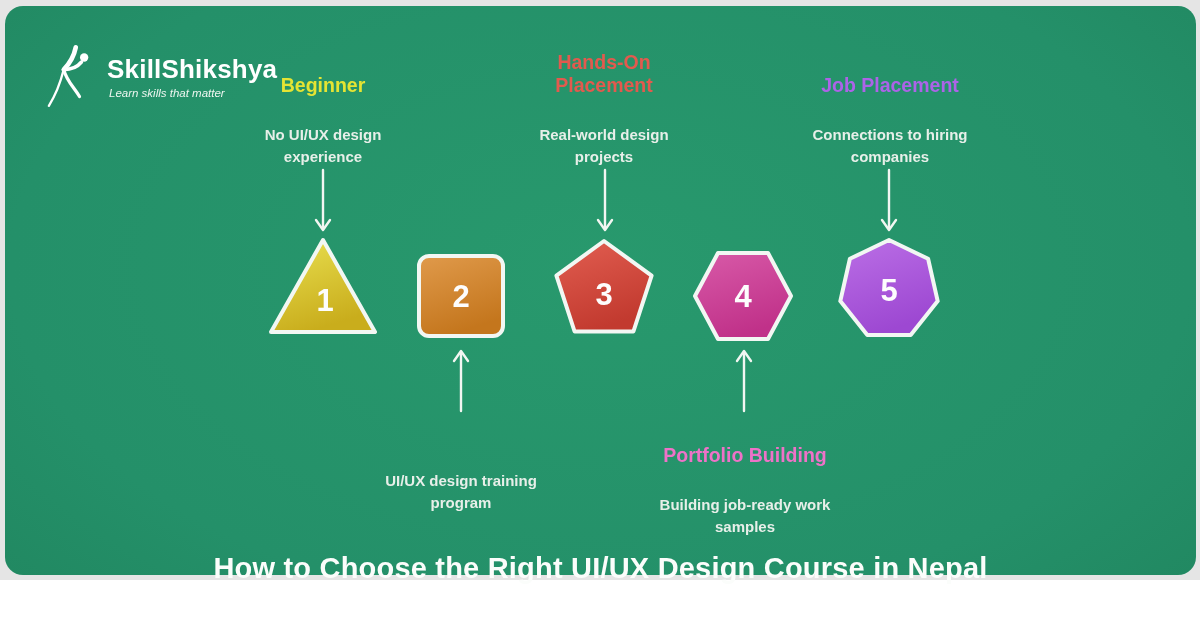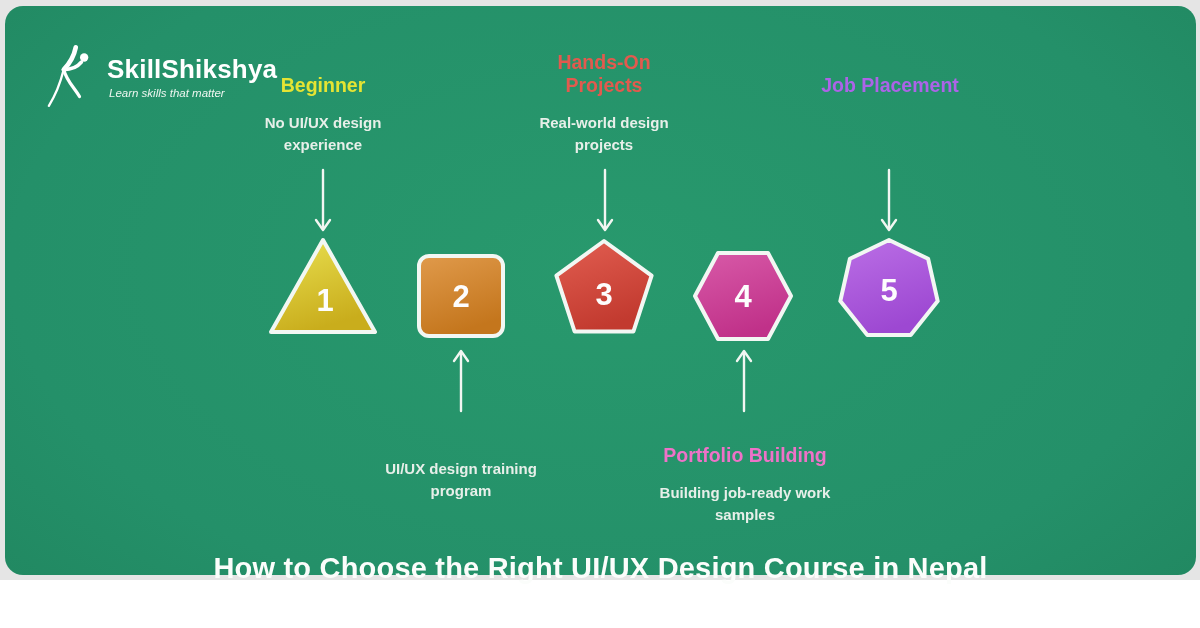--- a/index.html
+++ b/index.html
@@ -12,21 +12,21 @@
   }
   
   .logo { position:absolute; left:42px; top:36px; display:flex; align-items:center; gap:8px; }
   .logo-text { display:flex; flex-direction:column; }
   .logo-name { color:#ffffff; font-size:26px; font-weight:700; letter-spacing:0.2px; line-height:1.1; }
   .logo-tagline { color:#eef6f0; font-size:11.5px; font-style:italic; margin-top:3px; margin-left:2px; }
   
   .col { position:absolute; text-align:center; }
   .col-title-box { height:52px; display:flex; align-items:flex-end; justify-content:center; }
   .col-title { font-size:19.5px; font-weight:700; line-height:1.15; }
-  .col-desc { margin-top:16px; font-size:15px; font-weight:700; line-height:1.45; color:#e7efe9; }
+  .col-desc { margin-top:28px; font-size:15px; font-weight:700; line-height:1.45; color:#e7efe9; }
   .bottom-col .col-title-box { height:auto; align-items:flex-start; }
   
   .arrow { position:absolute; }
   .arrow svg { display:block; }
   
   .shape { position:absolute; }
   .shape svg { display:block; overflow:visible; }
   .shape-outline { stroke:#f2f7f3; stroke-width:4; stroke-linejoin:round; }
   .shape-num { fill:#fdfdfd; font-family:"Liberation Sans", sans-serif;
     font-size:31px; font-weight:700; text-anchor:middle; }
@@ -58,29 +58,30 @@
 
     <div class="col top-col" style="left:238px; top:38px; width:160px;">
       <div class="col-title-box">
           <div class="col-title" style="color: rgb(229, 228, 51);">Beginner</div>
         </div>
       <div class="col-desc">No UI/UX design experience</div>
     </div>
 
     <div class="col top-col" style="left:518px; top:38px; width:162px;">
       <div class="col-title-box">
-          <div class="col-title" style="color: rgb(226, 90, 78);">Hands-On Projects</div>
+          <div class="col-title" style="color: rgb(226, 90, 78);">Hands-On Placement</div>
         </div>
       <div class="col-desc">Real-world design projects</div>
     </div>
 
     <div class="col top-col" style="left:796px; top:38px; width:178px;">
       <div class="col-title-box">
           <div class="col-title" style="color: rgb(173, 99, 232);">Job Placement</div>
         </div>
+      <div class="col-desc">Connections to hiring companies</div>
     </div>
 
     <div class="arrow" style="left:309px; top:162px;">
       <svg width="18" height="66" viewBox="0 0 18 66" fill="none" stroke="#f2f6f2" stroke-width="2.4" stroke-linecap="round" stroke-linejoin="round">
         <line x1="9" y1="2" x2="9" y2="60"></line>
           <polyline points="2,52 9,62 16,52"></polyline>
       </svg>
     </div>
     <div class="arrow" style="left:591px; top:162px;">
       <svg width="18" height="66" viewBox="0 0 18 66" fill="none" stroke="#f2f6f2" stroke-width="2.4" stroke-linecap="round" stroke-linejoin="round">

